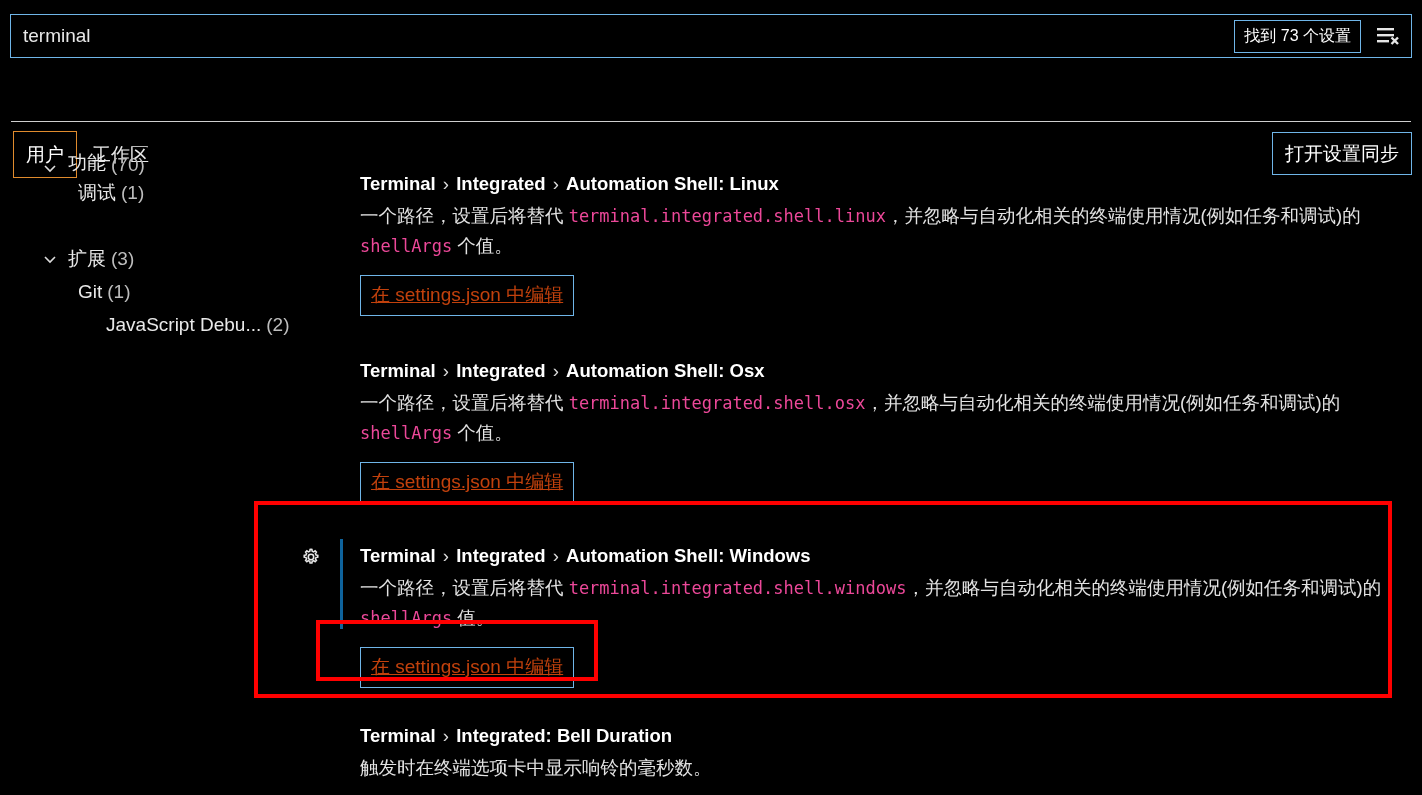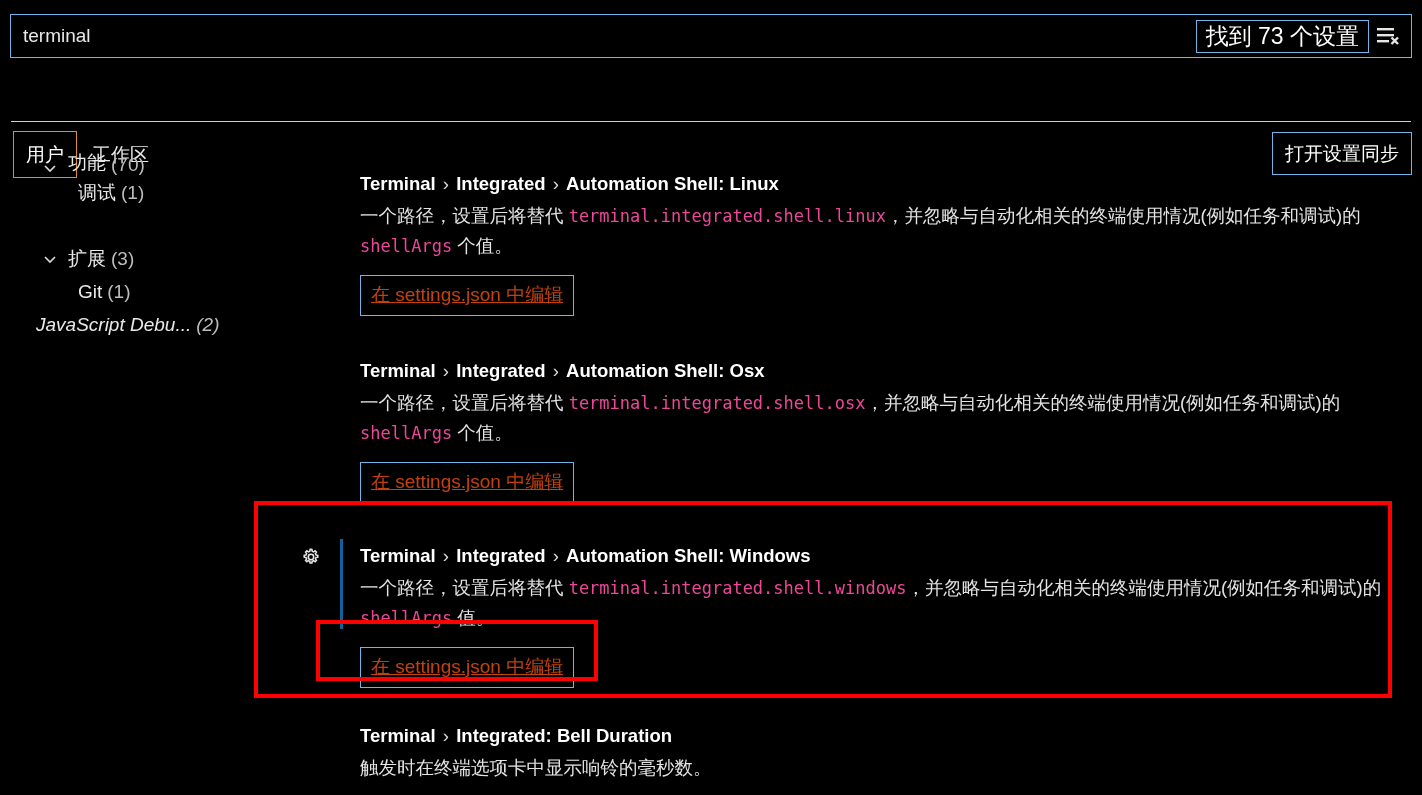--- a/index.html
+++ b/index.html
@@ -22,23 +22,24 @@
     border: 1px solid #6fb5e8; background: #000;
     display: flex; align-items: center;
   }
   .search-input-text {
     flex: 1 1 auto;
     padding-left: 12px;
     color: #e8e8e8; font-size: 19px; line-height: 24px;
     white-space: nowrap; overflow: hidden;
   }
   .result-badge {
+    margin-right: 8px;
     border: 1px solid #6fb5e8;
     color: #ffffff;
-    font-size: 23px; line-height: 20px;
+    font-size: 16px; line-height: 20px;
     padding: 5px 9px 6px 9px;
     white-space: nowrap;
   }
   .clear-filter-icon {
     width: 40px; height: 42px; margin-right: 2px;
     display: flex; align-items: center; justify-content: center;
   }
 
   
   .tabs-row {
@@ -179,21 +180,21 @@
             <path d="M3 6 L8 11 L13 6" stroke="#dcdcdc" stroke-width="1.6" fill="none"></path>
           </svg>
         </span>
         <span class="tree-label">扩展</span>
         <span class="tree-count">(3)</span>
       </div>
       <div class="tree-row level1" style="position: absolute; top: 137px; left: 0px; padding-left: 78px;">
         <span class="tree-label">Git</span>
         <span class="tree-count">(1)</span>
       </div>
-      <div class="tree-row level1" style="position: absolute; top: 170px; left: 0px; padding-left: 36px; font-style: italic;">
+      <div class="tree-row level1" style="position: absolute; top: 170px; left: 0px; padding-left: 106px;">
         <span class="tree-label">JavaScript Debu...</span>
         <span class="tree-count">(2)</span>
       </div>
     </div>
 
   <div class="settings-list" id="settings-list">
       <div class="setting-item" style="position: absolute; top: 33px; left: 30px; width: 1090px;"><div class="setting-title" style="padding-left: 0px;"><span>Terminal</span><span class="sep"> › </span><span>Integrated</span><span class="sep"> › </span><span>Automation Shell: Linux</span></div><div class="setting-desc" style="padding-left: 0px;"><span>一个路径，设置后将替代 </span><span class="code">terminal.integrated.shell.linux</span><span>，并忽略与自动化相关的终端使用情况(例如任务和调试)的 </span><span class="code">shellArgs</span><span> 个值。</span></div><div class="edit-link-wrap" style="margin-left: 0px;">
           <span class="edit-link">在 settings.json 中编辑</span>
         </div></div>
       <div class="setting-item" style="position: absolute; top: 220px; left: 30px; width: 1090px;"><div class="setting-title" style="padding-left: 0px;"><span>Terminal</span><span class="sep"> › </span><span>Integrated</span><span class="sep"> › </span><span>Automation Shell: Osx</span></div><div class="setting-desc" style="padding-left: 0px;"><span>一个路径，设置后将替代 </span><span class="code">terminal.integrated.shell.osx</span><span>，并忽略与自动化相关的终端使用情况(例如任务和调试)的 </span><span class="code">shellArgs</span><span> 个值。</span></div><div class="edit-link-wrap" style="margin-left: 0px;">

